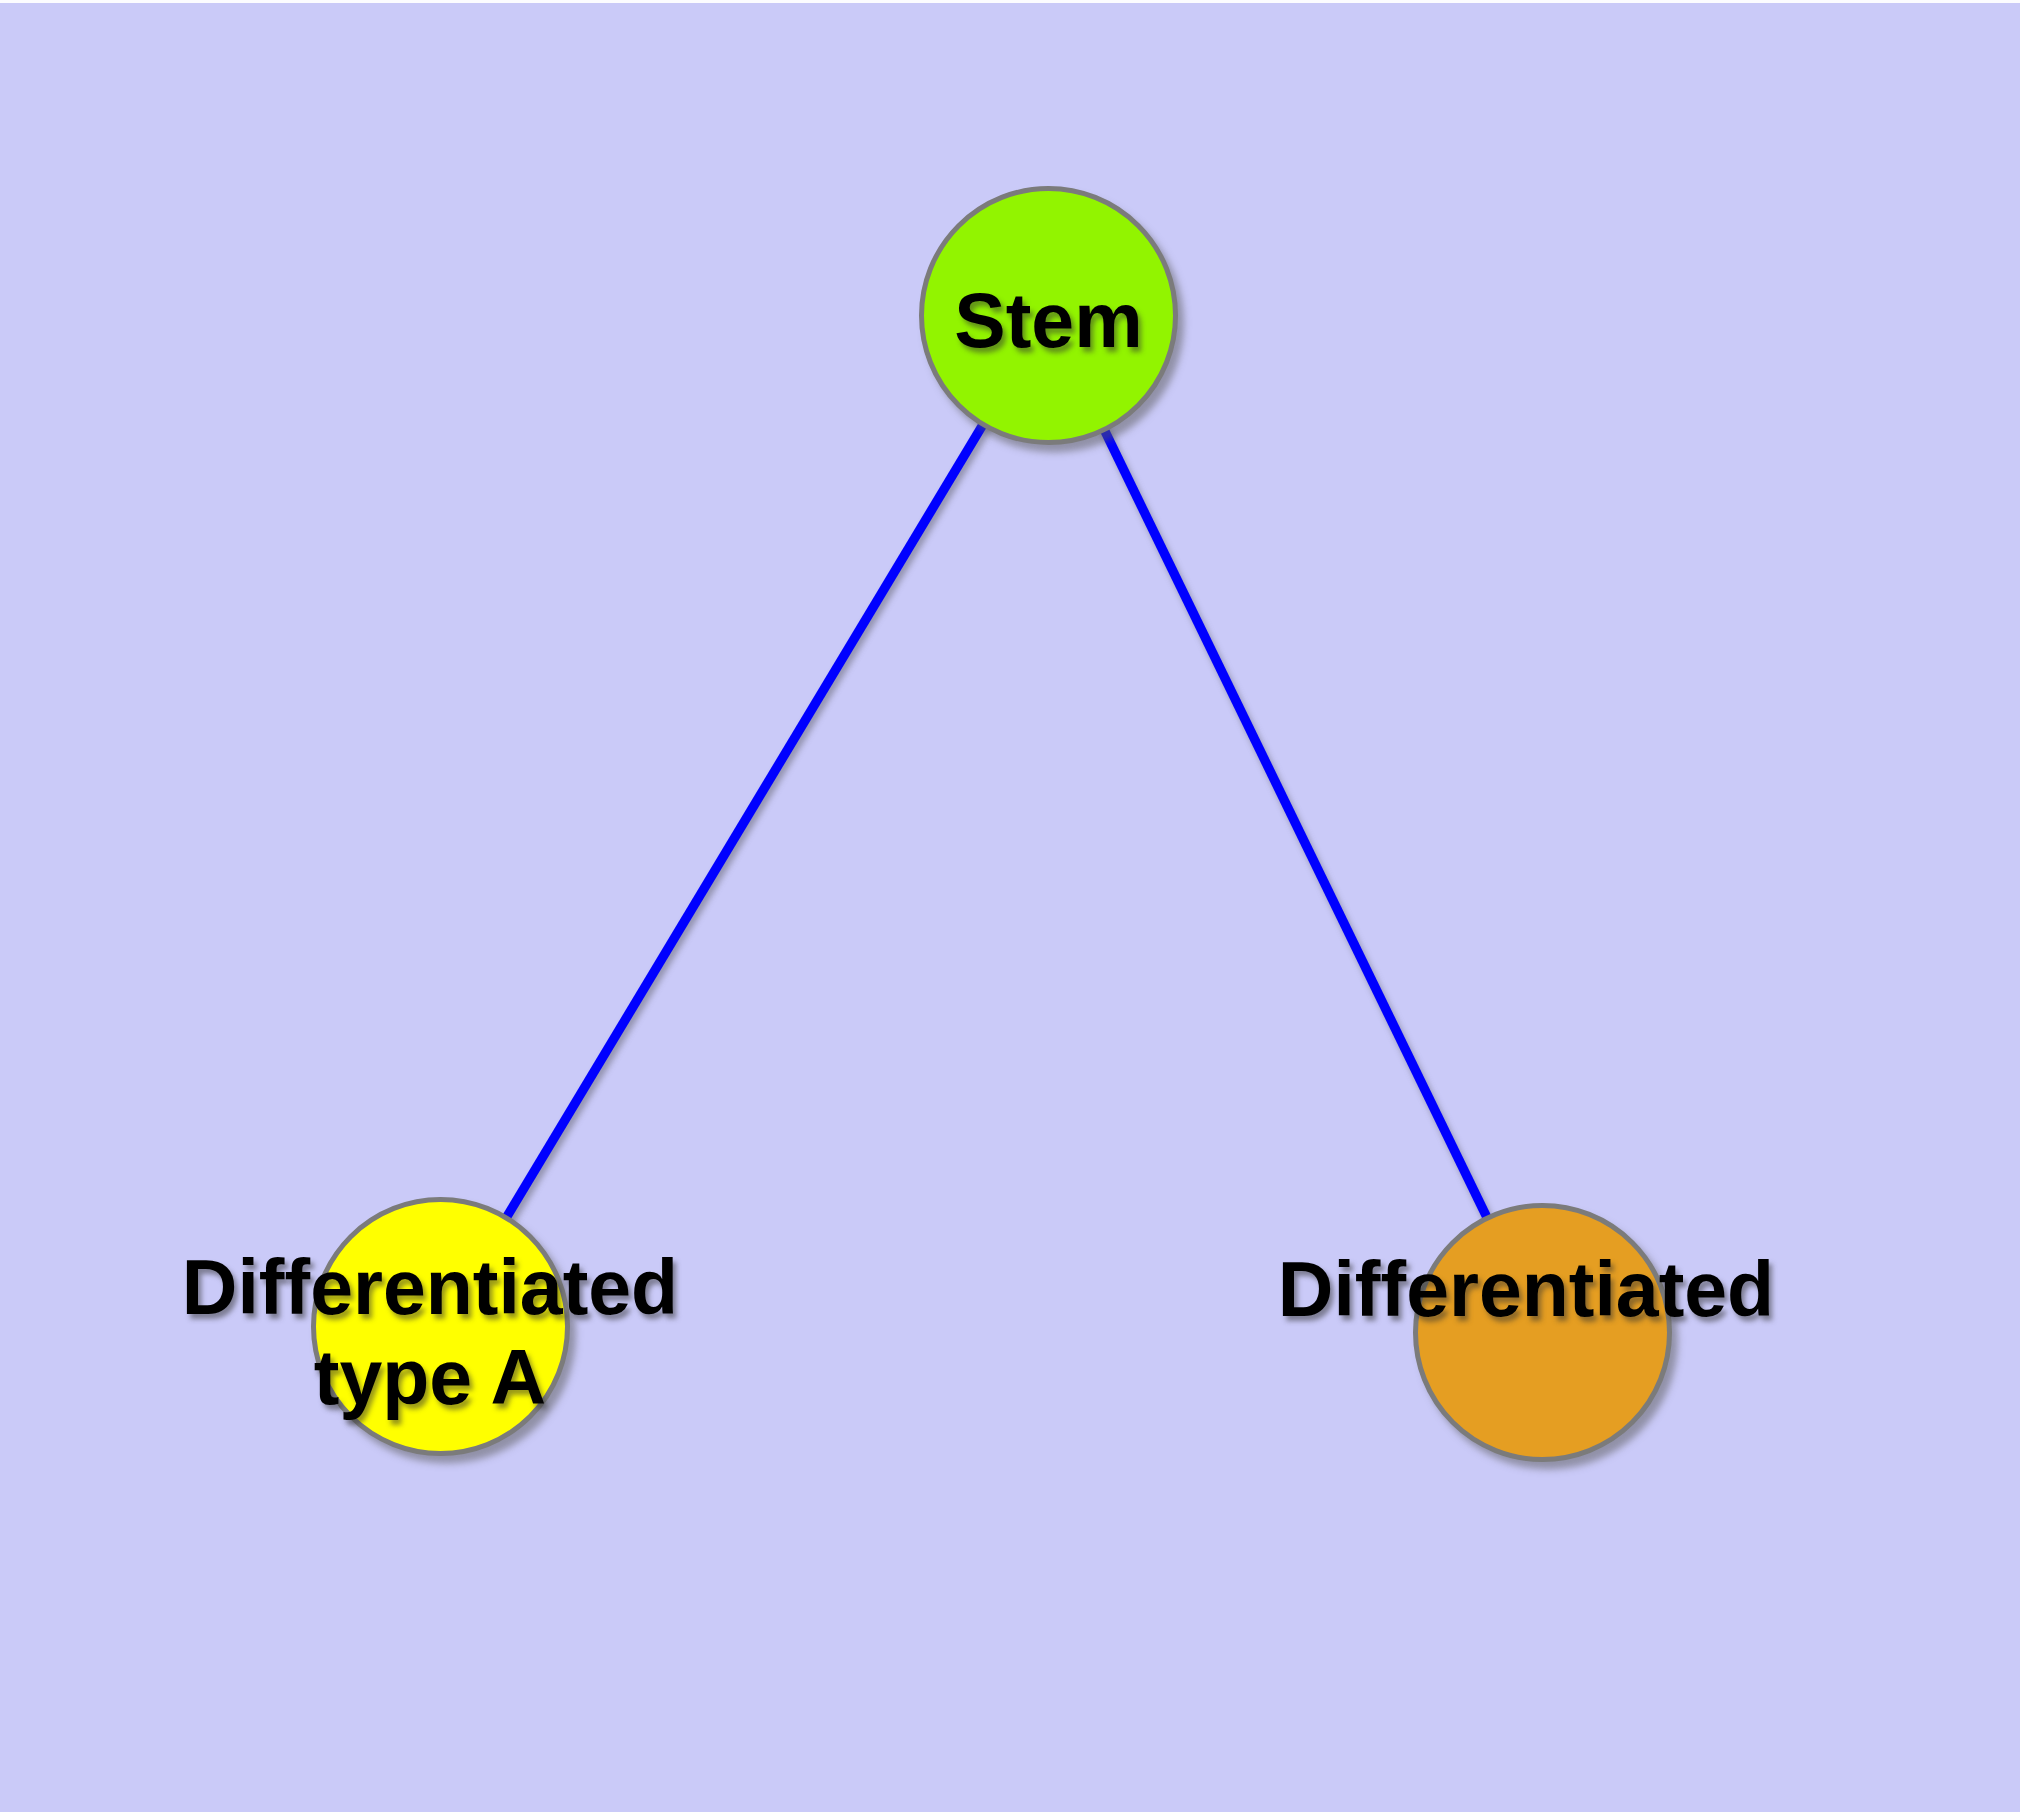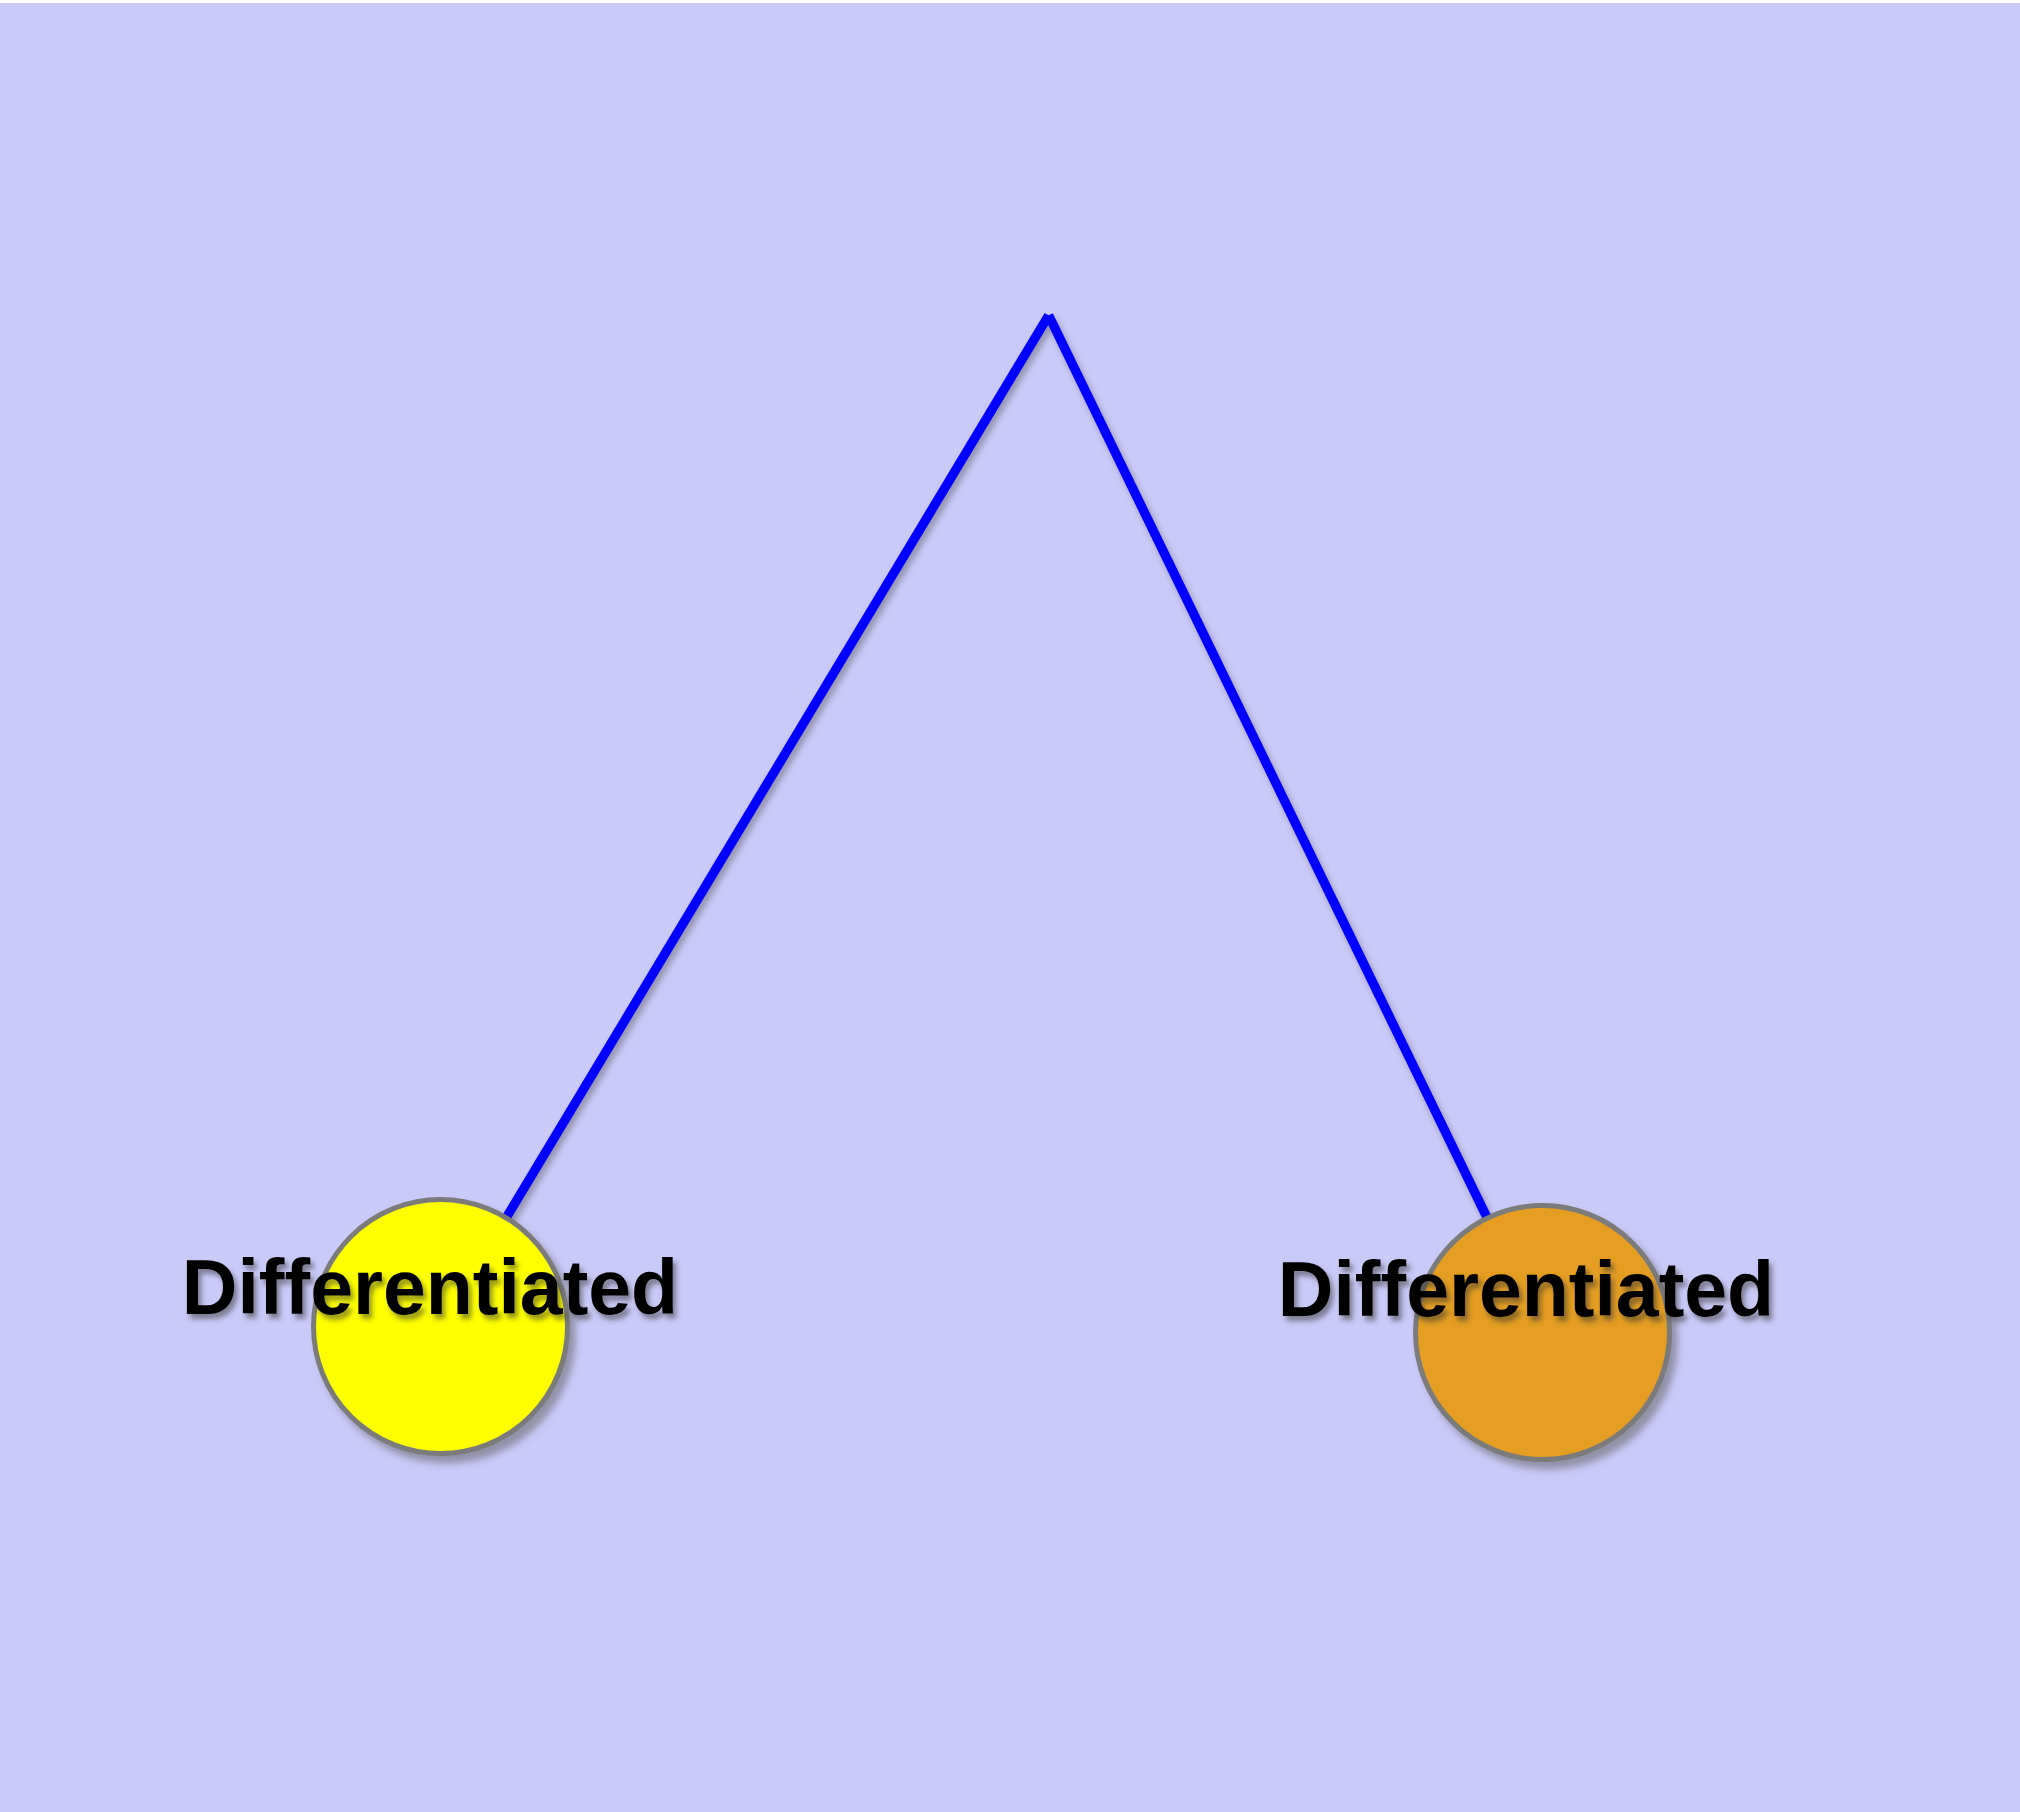--- a/index.html
+++ b/index.html
@@ -73,27 +73,31 @@
 
 <div class="canvas" style="background-color: rgb(202, 202, 248);">
 
   <div class="top-strip"></div>
 
   <svg class="edges-layer" width="2021" height="1812" viewBox="0 0 2384 2138">
     <line class="edge" x1="1237" y1="372" x2="520" y2="1565" style="stroke: rgb(0, 0, 255);"></line>
     <line class="edge" x1="1237" y1="372" x2="1820" y2="1572" style="stroke: rgb(0, 0, 255);"></line>
   </svg>
 
+  <div class="node node-stem" style="background-color: rgb(146, 244, 0);">
+    <span class="node-label">Stem</span>
+  </div>
 
   <div class="node node-a" style="background-color: rgb(255, 255, 0);"></div>
 
   <div class="node node-b" style="background-color: rgb(229, 158, 34);"></div>
 
   <div class="free-label label-a">
     <div>Differentiated</div>
+    <div>type A</div>
   </div>
 
   <div class="free-label label-b">
     <div>Differentiated</div>
   </div>
 
 </div>
 
 
 </body></html>

